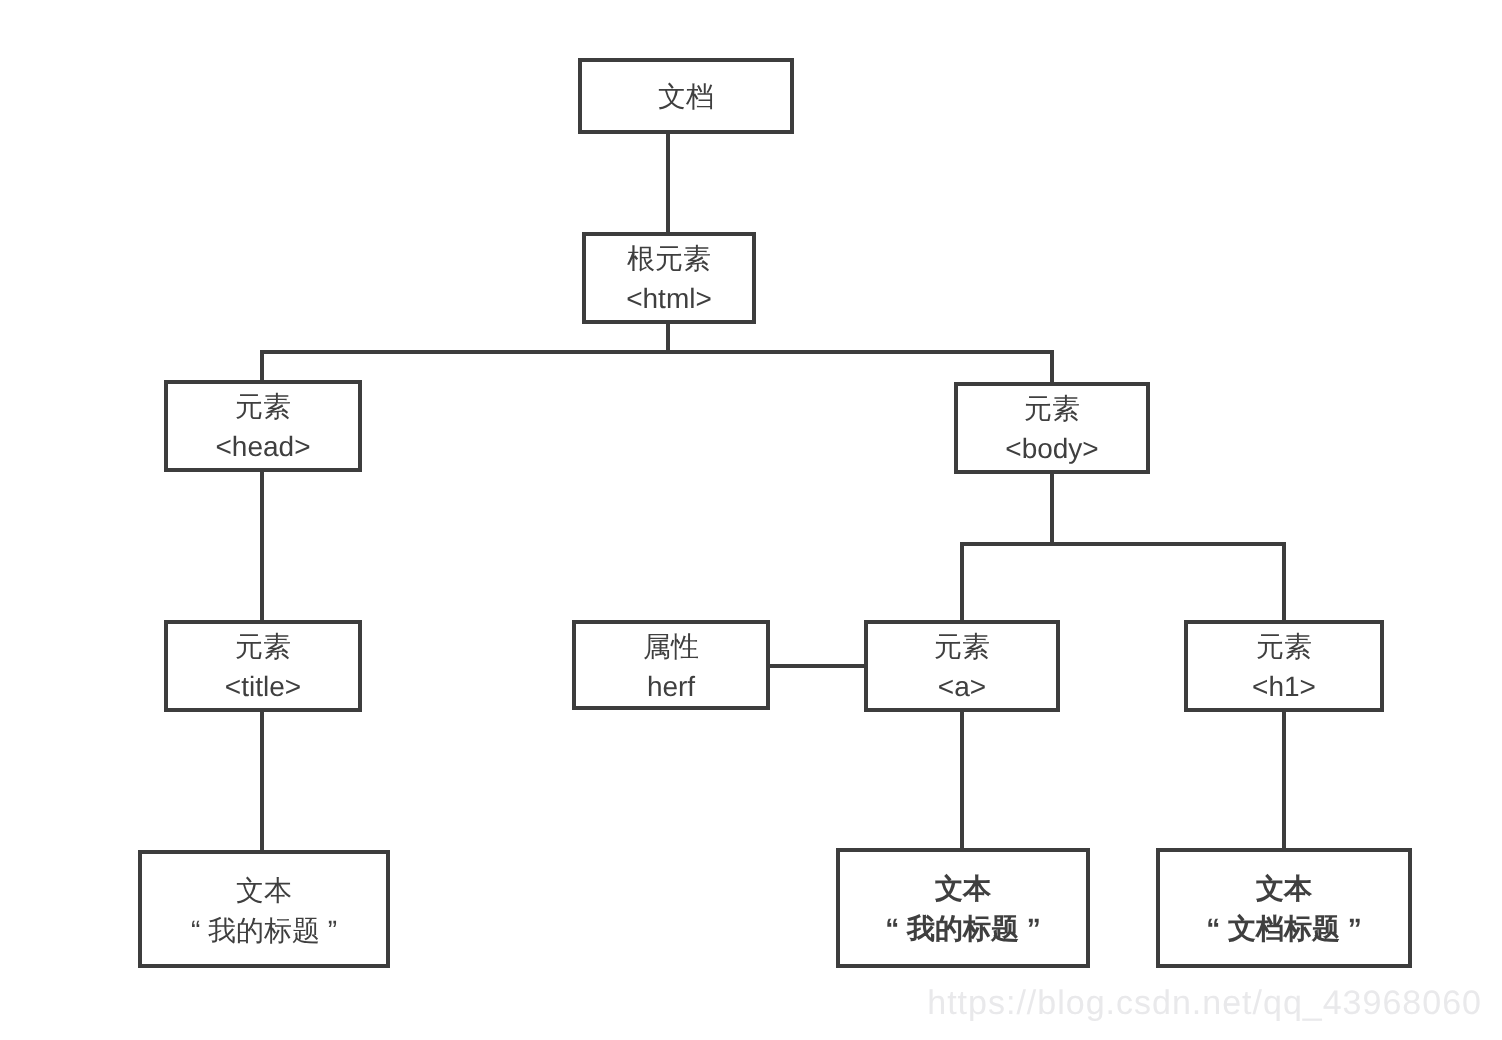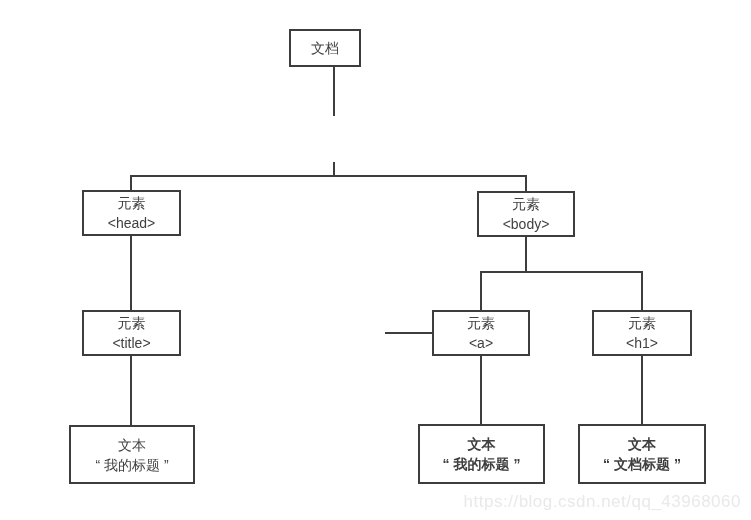--- a/index.html
+++ b/index.html
@@ -59,40 +59,48 @@
   <div class="vline" style="left:130px;top:236px;height:74px"></div>
   <div class="vline" style="left:130px;top:356px;height:69px"></div>
   <div class="vline" style="left:525px;top:237px;height:35px"></div>
   <div class="hline" style="left:480px;top:271px;width:163px"></div>
   <div class="vline" style="left:480px;top:271px;height:39px"></div>
   <div class="vline" style="left:641px;top:271px;height:39px"></div>
   <div class="hline" style="left:385px;top:332px;width:47px"></div>
   <div class="vline" style="left:480px;top:356px;height:68px"></div>
   <div class="vline" style="left:641px;top:356px;height:68px"></div>
 
-  <div class="node" style="left:289px;top:29px;width:72px;height:38px">
+  <div class="node" style="left:289px;top:29px;width:108px;height:38px">
     <span>文档</span>
   </div>
 
+  <div class="node" style="left:291px;top:116px;width:87px;height:46px">
+    <span>根元素</span>
+    <span>&lt;html&gt;</span>
+  </div>
 
   <div class="node" style="left:82px;top:190px;width:99px;height:46px">
     <span>元素</span>
     <span>&lt;head&gt;</span>
   </div>
 
   <div class="node" style="left:477px;top:191px;width:98px;height:46px">
     <span>元素</span>
     <span>&lt;body&gt;</span>
   </div>
 
   <div class="node" style="left:82px;top:310px;width:99px;height:46px">
     <span>元素</span>
     <span>&lt;title&gt;</span>
   </div>
 
+  <div class="node" style="left:286px;top:310px;width:99px;height:45px">
+    <span>属性</span>
+    <span>herf</span>
+  </div>
 
   <div class="node" style="left:432px;top:310px;width:98px;height:46px">
     <span>元素</span>
     <span>&lt;a&gt;</span>
   </div>
 
   <div class="node" style="left:592px;top:310px;width:100px;height:46px">
     <span>元素</span>
     <span>&lt;h1&gt;</span>
   </div>

